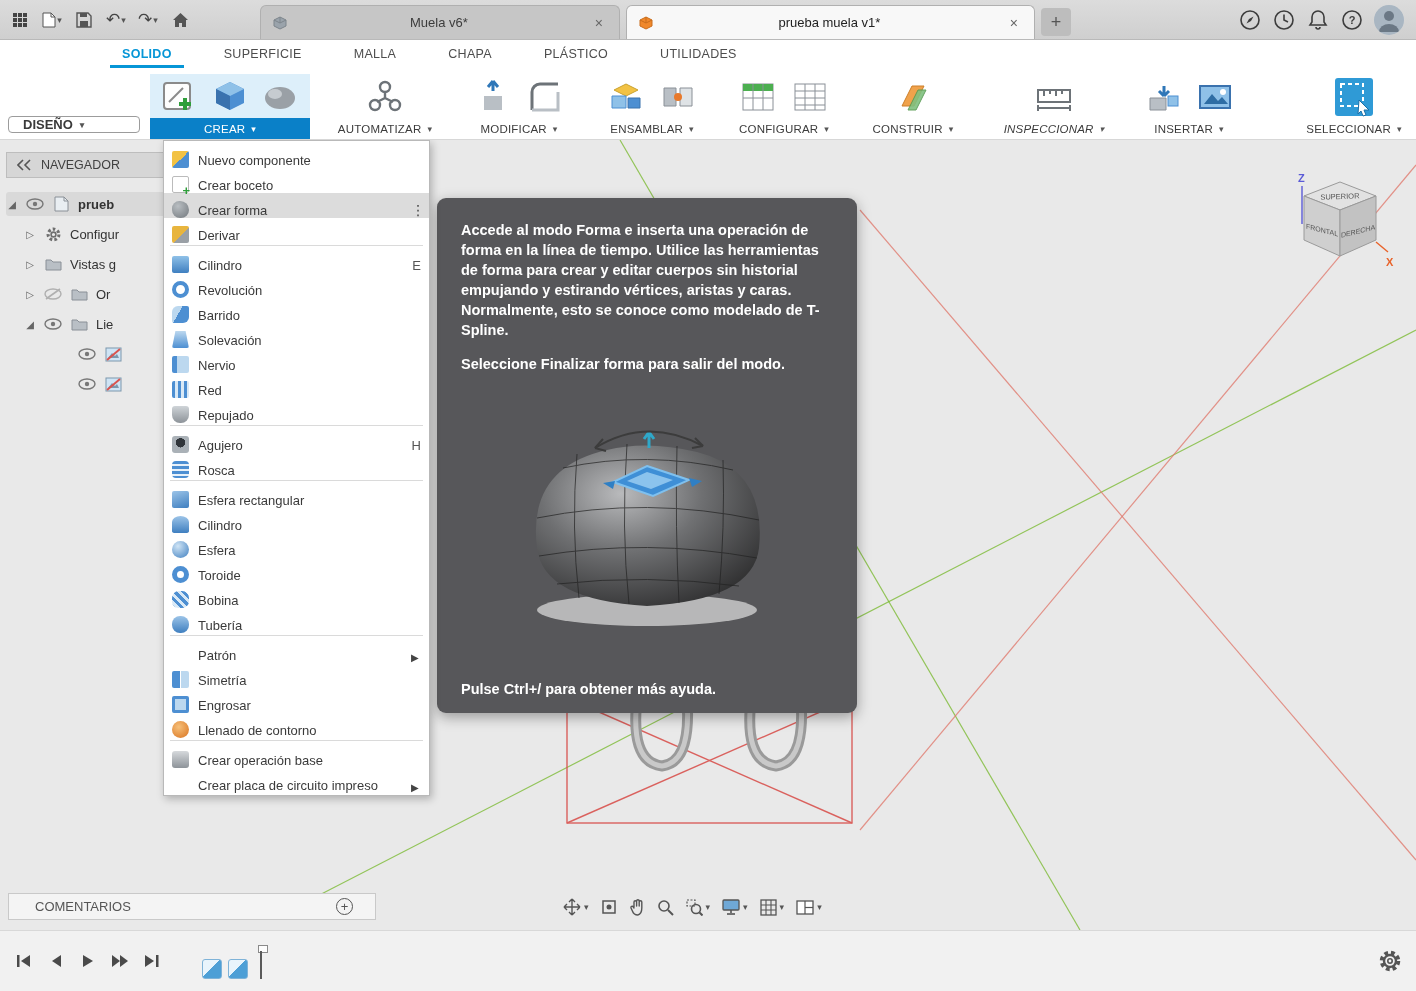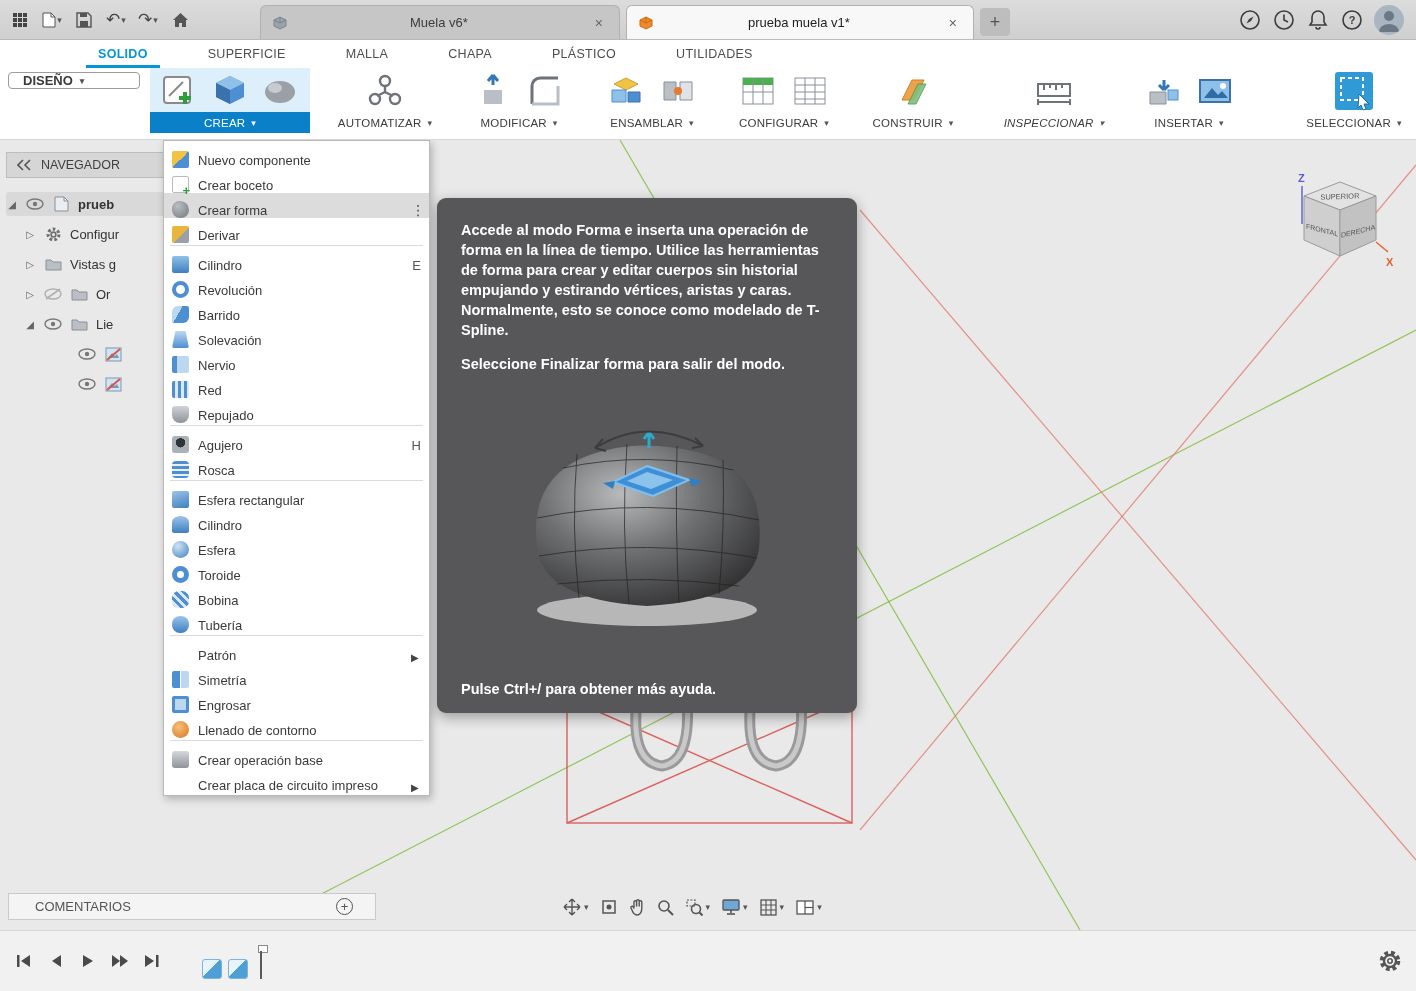--- a/index.html
+++ b/index.html
@@ -10,36 +10,36 @@
   body{font-family:"Liberation Sans", sans-serif; font-size:13px; color:#333; background:#fff;}
 
   
   .titlebar{height:40px; background:linear-gradient(#dcdcdc,#cfcfcf); display:flex; align-items:stretch; border-bottom:1px solid #b9b9b9;}
   .tb-icons{display:flex; align-items:center; gap:4px; padding:0 6px;}
   .tb-btn{height:30px; min-width:28px; display:flex; align-items:center; justify-content:center; border-radius:3px; color:#444; cursor:default;}
   .tb-btn svg{display:block;}
   .caret{font-size:9px; color:#555; margin-left:1px;}
   .doc-tabs{display:flex; align-items:flex-end; flex:1; padding-left:60px;}
   .doc-tab{display:flex; align-items:center; gap:8px; height:34px; width:360px; padding:0 12px; background:#c6c6c6; border:1px solid #b0b0b0; border-bottom:none; border-radius:6px 6px 0 0; margin-right:6px; font-size:13px; color:#3c3c3c;}
-  .doc-tab.active{background:#f8f8f8; width:348px; color:#222;}
+  .doc-tab.active{background:#f8f8f8; width:409px; color:#222;}
   .doc-tab .label{flex:1; text-align:center; white-space:nowrap; overflow:hidden;}
   .doc-tab .close{font-size:14px; color:#666; padding:0 4px;}
   .newtab{width:30px; height:28px; margin-bottom:3px; background:#bdbdbd; border-radius:4px; display:flex; align-items:center; justify-content:center; font-size:18px; color:#555;}
   .tb-right{display:flex; align-items:center; gap:10px; padding:0 12px;}
   .round-ic{width:24px; height:24px; display:flex; align-items:center; justify-content:center; color:#3d3d3d;}
   .avatar{width:30px; height:30px; border-radius:50%; background:#b9c3cc; overflow:hidden; display:flex; align-items:center; justify-content:center;}
 
   
-  .ribbon-tabs{height:28px; background:#fff; display:flex; align-items:stretch; padding-left:76px; gap:16px;}
+  .ribbon-tabs{height:28px; background:#fff; display:flex; align-items:stretch; padding-left:100px; gap:8px;}
   .rtab{display:flex; align-items:center; padding:0 22px; font-size:12.5px; color:#4d4d4d; letter-spacing:.3px; position:relative;}
   .rtab.active{color:var(--accent2); font-weight:bold;}
   .rtab.active::after{content:""; position:absolute; left:10px; right:10px; bottom:0; height:3px; background:var(--accent2);}
 
   
-  .toolbar{height:72px; background:#fff; display:flex; align-items:flex-start; border-bottom:1px solid #d7d7d7; position:relative;}
+  .toolbar{height:72px; background:#fff; display:flex; align-items:flex-end; border-bottom:1px solid #d7d7d7; position:relative;}
   .design-box{width:132px; margin:4px 10px 6px 8px; border:1px solid #9c9c9c; border-radius:4px; background:#fff; display:flex; align-items:center; padding-left:14px; font-size:13px; font-weight:bold; color:#3a3a3a; gap:6px;}
   .tgroup{display:flex; flex-direction:column; align-items:stretch;}
   .tg-icons{flex:1; display:flex; align-items:center; justify-content:center; gap:10px; padding:2px 10px 0;}
   .tg-label{height:21px; display:flex; align-items:center; justify-content:center; gap:5px; font-size:11.5px; color:#3c3c3c; letter-spacing:.2px;}
   .tgroup.active .tg-icons{background:#ddeffa;}
   .tgroup.active .tg-label{background:var(--accent); color:#fff;}
   .vsep{width:1px; background:#e2e2e2; margin:6px 2px;}
   .tool-ic{width:42px; height:42px; display:flex; align-items:center; justify-content:center;}
   .tool-ic svg{display:block;}
 

